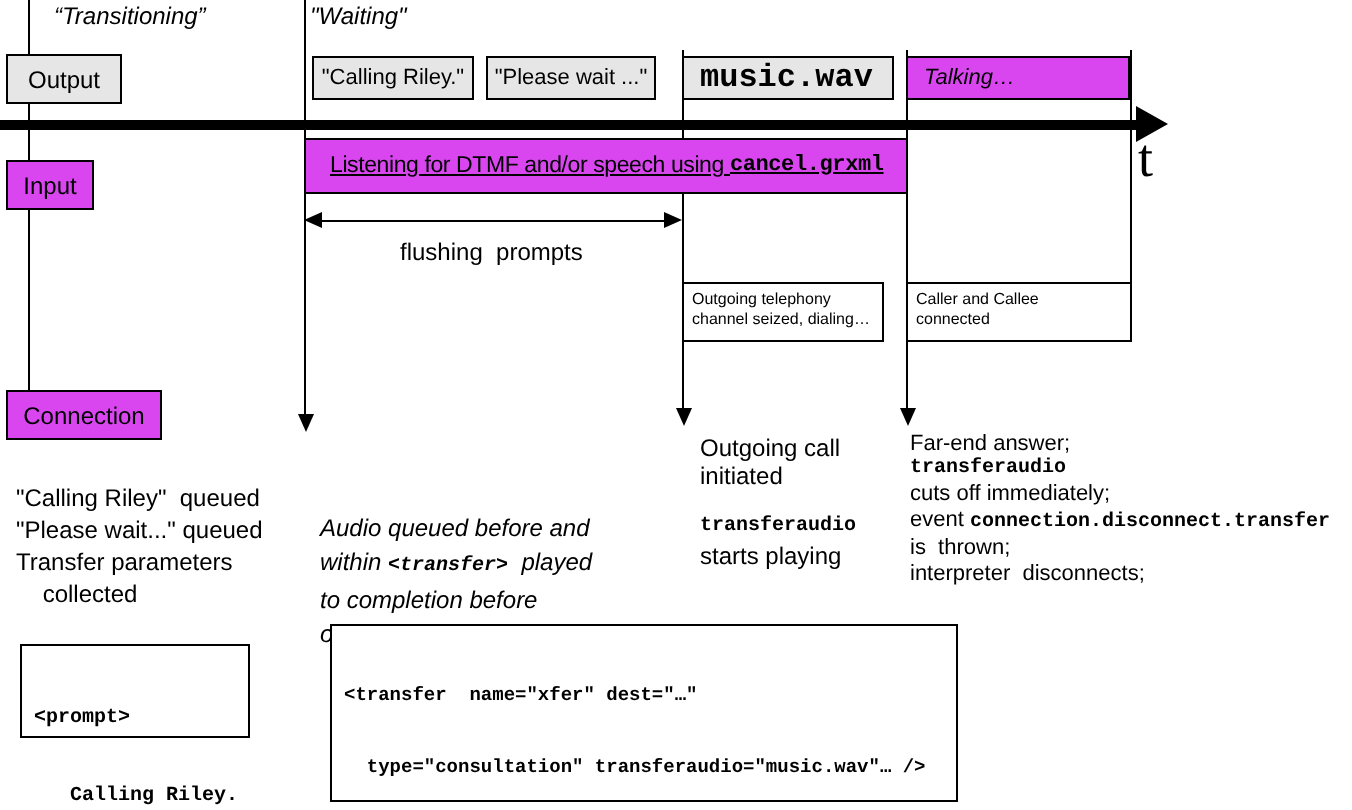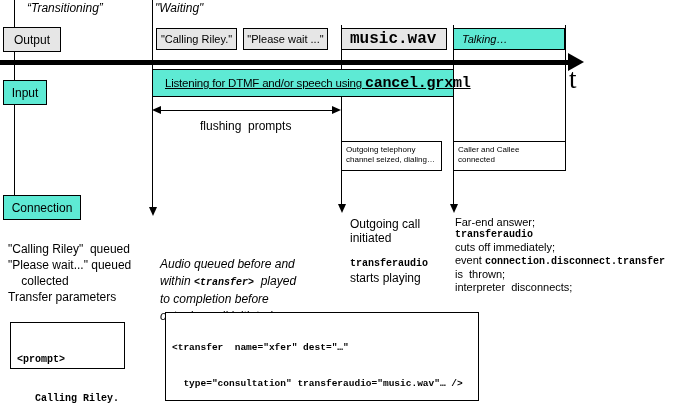--- a/index.html
+++ b/index.html
@@ -12,28 +12,28 @@
   .vline { position:absolute; width:1px; background:var(--line); }
   .arrow-down { position:absolute; width:0; height:0;
     border-left:4px solid transparent; border-right:4px solid transparent;
     border-top:9px solid var(--line); }
   .timeline { position:absolute; left:0; top:60px; width:570px; height:5px; background:var(--line); }
   .timeline-head { position:absolute; left:568px; top:53px; width:0; height:0;
     border-top:9px solid transparent; border-bottom:9px solid transparent;
     border-left:16px solid var(--line); }
   .t-label { position:absolute; left:569px; top:64px; font-family:"Liberation Serif", serif; font-size:27px; }
   .phase { position:absolute; top:1px; font-size:12px; font-style:italic; }
-  .box { position:absolute; border:1px solid var(--line); background:#5eead4;
+  .box { position:absolute; border:1px solid var(--line); background:#d946ef;
     display:flex; align-items:center; justify-content:center; font-size:12px; }
   .gray { background:var(--box-fill); }
   .leftpad { justify-content:flex-start; padding-left:8px; }
   .mono { font-family:"Liberation Mono", monospace; font-weight:bold; }
   .italic { font-style:italic; }
   .listen { font-size:11.5px; justify-content:flex-start; padding-left:12px; white-space:pre; letter-spacing:-0.2px;text-decoration:underline; }
-  .listen .mono { font-size:15px; }
+  .listen .mono { font-size:11px; }
   .dblarrow-line { position:absolute; height:1px; background:var(--line); }
   .ah-left { position:absolute; width:0; height:0;
     border-top:4px solid transparent; border-bottom:4px solid transparent;
     border-right:9px solid var(--line); }
   .ah-right { position:absolute; width:0; height:0;
     border-top:4px solid transparent; border-bottom:4px solid transparent;
     border-left:9px solid var(--line); }
   .flush-label { position:absolute; font-size:12px; white-space:pre; }
   .connbox { position:absolute; border:1px solid var(--line); background:#fff;
     font-size:8px; line-height:10px; padding:3px 0 0 4px; }
@@ -94,22 +94,22 @@
     <div>channel seized, dialing…</div>
   </div>
   <div class="connbox" style="left:453px; top:141px; width:113px; height:30px;">
     <div>Caller and Callee</div>
     <div>connected</div>
   </div>
 
   <div class="note" style="left:8px; top:241px;">
     <div class="pre">"Calling Riley"  queued</div>
     <div class="pre">"Please wait..." queued</div>
+    <div class="pre">Transfer parameters</div>
     <div class="pre">    collected</div>
-    <div class="pre">Transfer parameters</div>
   </div>
 
   <div class="codebox" style="left:10px; top:322px; width:115px; height:47px; font-size:10px; line-height:13px;">
     <div>&lt;prompt&gt;</div>
     <div>   Calling Riley.</div>
     
   </div>
 
   <div class="note" style="left:160px; top:256px; line-height:17px;font-style:italic;">
     <div>Audio queued before and</div>

